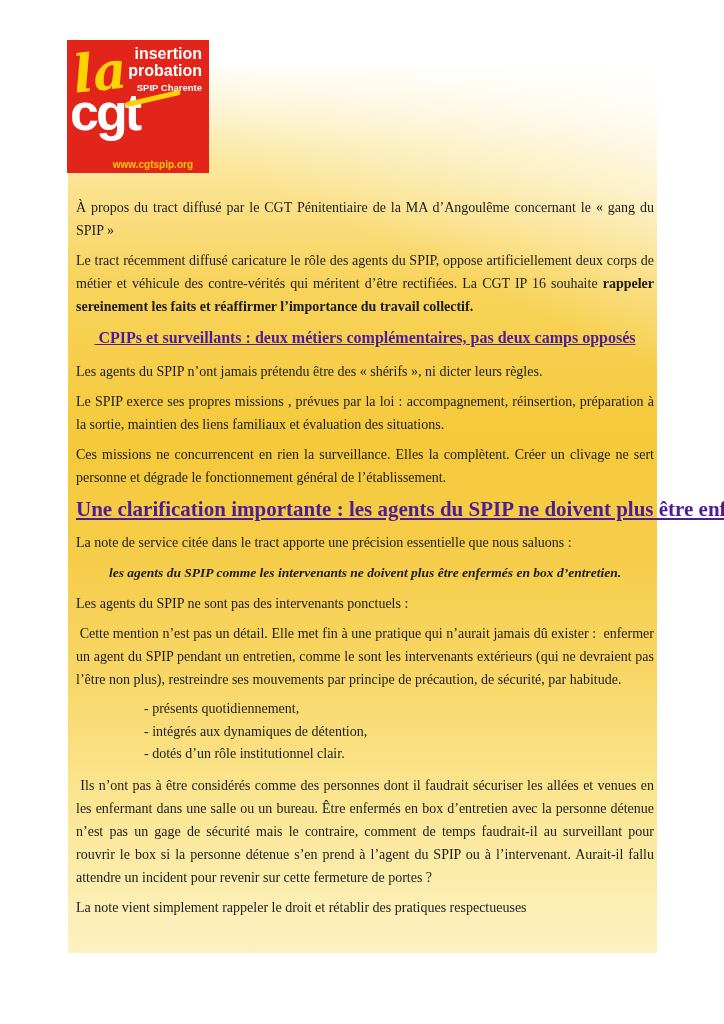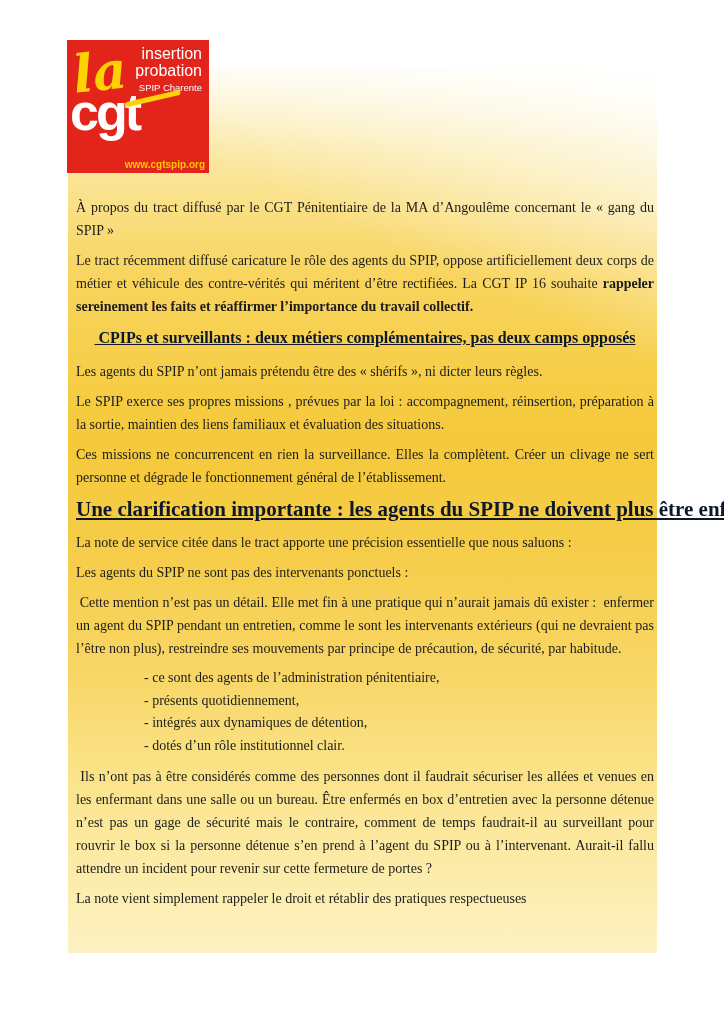--- a/index.html
+++ b/index.html
@@ -36,21 +36,21 @@
     width: 142px; height: 133px;
     background: #e2241a;
     z-index: 2;
     overflow: hidden;
   }
   .logo-top {
     position: absolute; right: 7px; top: 5px;
     text-align: right;
     color: #ffffff;
     font-family: "Liberation Sans", sans-serif;
-    font-weight: normal;
+    font-weight: bold;
     line-height: 17px;
     font-size: 16px;
     z-index: 3;
   }
   .logo-sub {
     font-size: 9.5px;
     line-height: 11px;
     margin-top: 3px;
   }
   .logo-la {
@@ -80,21 +80,21 @@
     color: #ffffff;
     font-family: "Liberation Sans", sans-serif;
     font-weight: 800;
     font-size: 52px;
     line-height: 60px;
     letter-spacing: -3px;
     z-index: 4;
   }
   .logo-url {
     position: absolute;
-    right: 4px; bottom: 3px;
+    right: 16px; bottom: 3px;
     color: #fcc900;
     font-family: "Liberation Sans", sans-serif;
     font-weight: bold;
     font-size: 10px;
     z-index: 5;
     text-align: right;
   }
 
   
   .content {
@@ -109,21 +109,21 @@
   .content p {
     margin: 4px 0 7px 0;
     text-align: justify;
     white-space: pre-wrap;
   }
   .content p.one-line { white-space: nowrap; text-align: left; }
   .b { font-weight: bold; }
   .heading {
     font-size: 16px;
     font-weight: bold;
-    color: #0f172a;
+    color: #4c1d95;
     text-decoration: underline;
     text-align: center;
     white-space: pre;
     line-height: 24px;
     margin: 8px 0 10px 0;
   }
   .heading.h2 { font-size: 21px; }
   .quote {
     font-weight: bold;
     font-style: italic;
@@ -162,25 +162,25 @@
 
   <div class="heading"> CPIPs et surveillants : deux métiers complémentaires, pas deux camps opposés</div>
 
   <p class="one-line"> Les agents du SPIP n’ont jamais prétendu être des « shérifs », ni dicter leurs règles.</p>
   <p>Le SPIP exerce ses propres missions , prévues par la loi : accompagnement, réinsertion, préparation à la sortie, maintien des liens familiaux et évaluation des situations.</p>
   <p>Ces missions ne concurrencent en rien la surveillance. Elles la complètent. Créer un clivage ne sert personne et dégrade le fonctionnement général de l’établissement.</p>
 
   <div class="heading h2">Une clarification importante : les agents du SPIP ne doivent plus être enfermés</div>
 
   <p class="one-line"> La note de service citée dans le tract apporte une précision essentielle que nous saluons :</p>
+  <div class="quote">les agents du SPIP comme les intervenants ne doivent plus être enfermés en box d’entretien.</div>
   <p>Les agents du SPIP ne sont pas des intervenants ponctuels :</p>
   <p> Cette mention n’est pas un détail. Elle met fin à une pratique qui n’aurait jamais dû exister :  enfermer un agent du SPIP pendant un entretien, comme le sont les intervenants extérieurs (qui ne devraient pas l’être non plus), restreindre ses mouvements par principe de précaution, de sécurité, par habitude.</p>
 
   <div class="list">
-    <div>- ce sont des agents de l’administration pénitentiaire,</div>
     <div>- présents quotidiennement,</div>
     <div>- intégrés aux dynamiques de détention,</div>
     <div>- dotés d’un rôle institutionnel clair.</div>
   </div>
 
   <p> Ils n’ont pas à être considérés comme des personnes dont il faudrait sécuriser les allées et venues en les enfermant dans une salle ou un bureau. Être enfermés en box d’entretien avec la personne détenue n’est pas un gage de sécurité mais le contraire, comment de temps faudrait-il au surveillant pour rouvrir le box si la personne détenue s’en prend à l’agent du SPIP ou à l’intervenant. Aurait-il fallu attendre un incident pour revenir sur cette fermeture de portes ?</p>
   <p>La note vient simplement rappeler le droit et rétablir des pratiques respectueuses</p>
 </div>
 
 </body></html>

